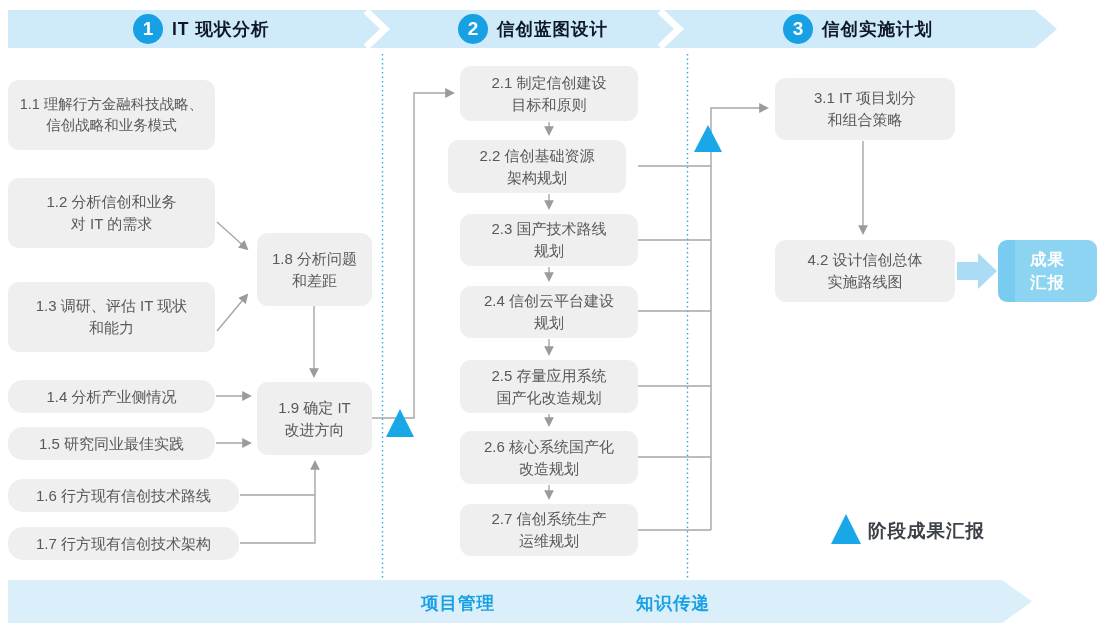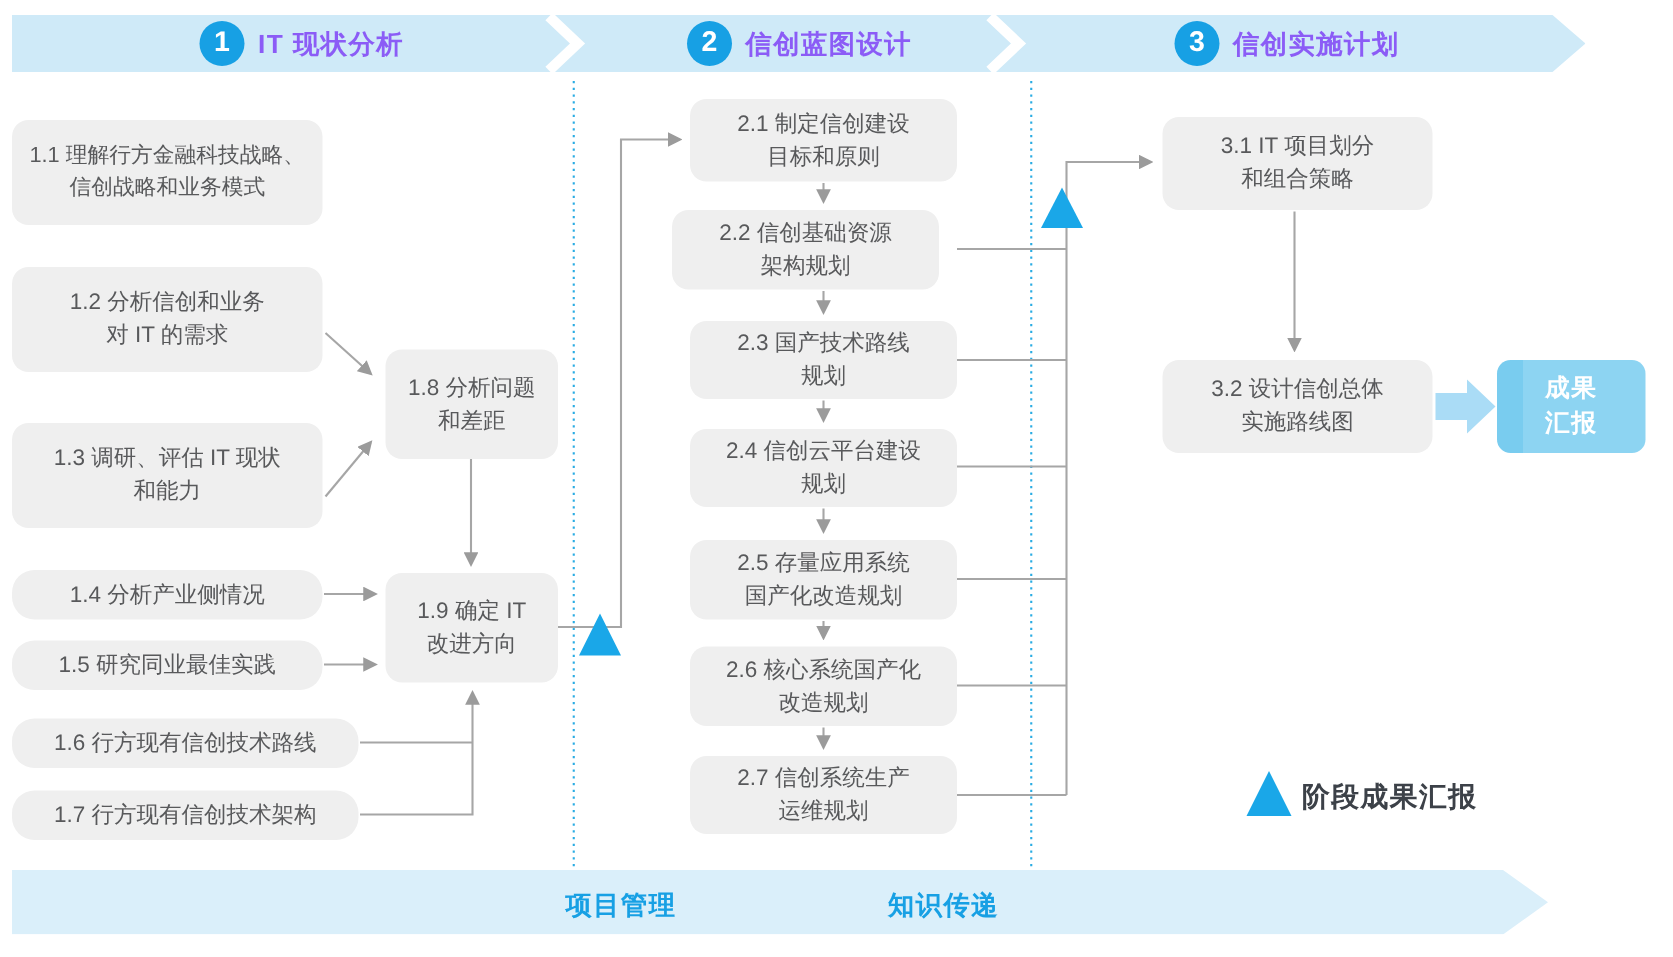--- a/index.html
+++ b/index.html
@@ -13,21 +13,21 @@
     background:#cfeaf8;
     clip-path:polygon(0 0,calc(100% - 22px) 0,100% 50%,calc(100% - 22px) 100%,0 100%);
   }
   .phase-header{
     position:absolute;top:14px;height:30px;display:flex;align-items:center;gap:9px;z-index:4;
   }
   .phase-num{
     width:30px;height:30px;border-radius:50%;background:#17a0e4;color:#fff;
     font-weight:bold;font-size:19px;display:flex;align-items:center;justify-content:center;
   }
-  .phase-title{color:#8b5cf6;font-weight:bold;font-size:17.5px;letter-spacing:1px;}
+  .phase-title{color:#0f172a;font-weight:bold;font-size:17.5px;letter-spacing:1px;}
   
   .box{
     position:absolute;background:#efefef;border-radius:11px;color:#58595b;
     font-size:15px;line-height:1.45;display:flex;align-items:center;justify-content:center;
     text-align:center;white-space:pre-line;z-index:2;
   }
   .pill{border-radius:15px;}
   
   .deliverable{
     position:absolute;left:998px;top:240px;width:99px;height:62px;border-radius:9px;
@@ -36,21 +36,21 @@
     display:flex;align-items:center;justify-content:center;text-align:center;
     white-space:pre-line;z-index:2;letter-spacing:1px;
   }
   
   .footer-band{
     position:absolute;left:8px;top:580px;width:1024px;height:43px;background:#daeffa;
     clip-path:polygon(0 0,calc(100% - 30px) 0,100% 50%,calc(100% - 30px) 100%,0 100%);
   }
   .footer-label{
     position:absolute;top:591px;color:#17a0e4;font-weight:bold;font-size:17.5px;
-    letter-spacing:1px;z-index:4;
+    letter-spacing:1px;z-index:4;margin-left:44px;
   }
   
   .legend-label{
     position:absolute;left:868px;top:518px;color:#3c4148;font-weight:bold;
     font-size:18.5px;letter-spacing:1px;z-index:4;
   }
   
   #wires{position:absolute;left:0;top:0;width:1115px;height:638px;z-index:3;pointer-events:none;}
 </style>
 </head>
@@ -98,21 +98,21 @@
 规划</div>
   <div class="box" style="left:460px;top:360px;width:178px;height:53px;">2.5 存量应用系统
 国产化改造规划</div>
   <div class="box" style="left:460px;top:431px;width:178px;height:53px;">2.6 核心系统国产化
 改造规划</div>
   <div class="box" style="left:460px;top:504px;width:178px;height:52px;">2.7 信创系统生产
 运维规划</div>
 
   <div class="box" style="left:775px;top:78px;width:180px;height:62px;">3.1 IT 项目划分
 和组合策略</div>
-  <div class="box" style="left:775px;top:240px;width:180px;height:62px;">3.2 设计信创总体
+  <div class="box" style="left:775px;top:240px;width:180px;height:62px;">4.2 设计信创总体
 实施路线图</div>
 
   <div class="deliverable">成果
 汇报</div>
 
   <div class="footer-band"></div>
   <span class="footer-label" style="left:377px;">项目管理</span>
   <span class="footer-label" style="left:592px;">知识传递</span>
 
   <span class="legend-label">阶段成果汇报</span>

